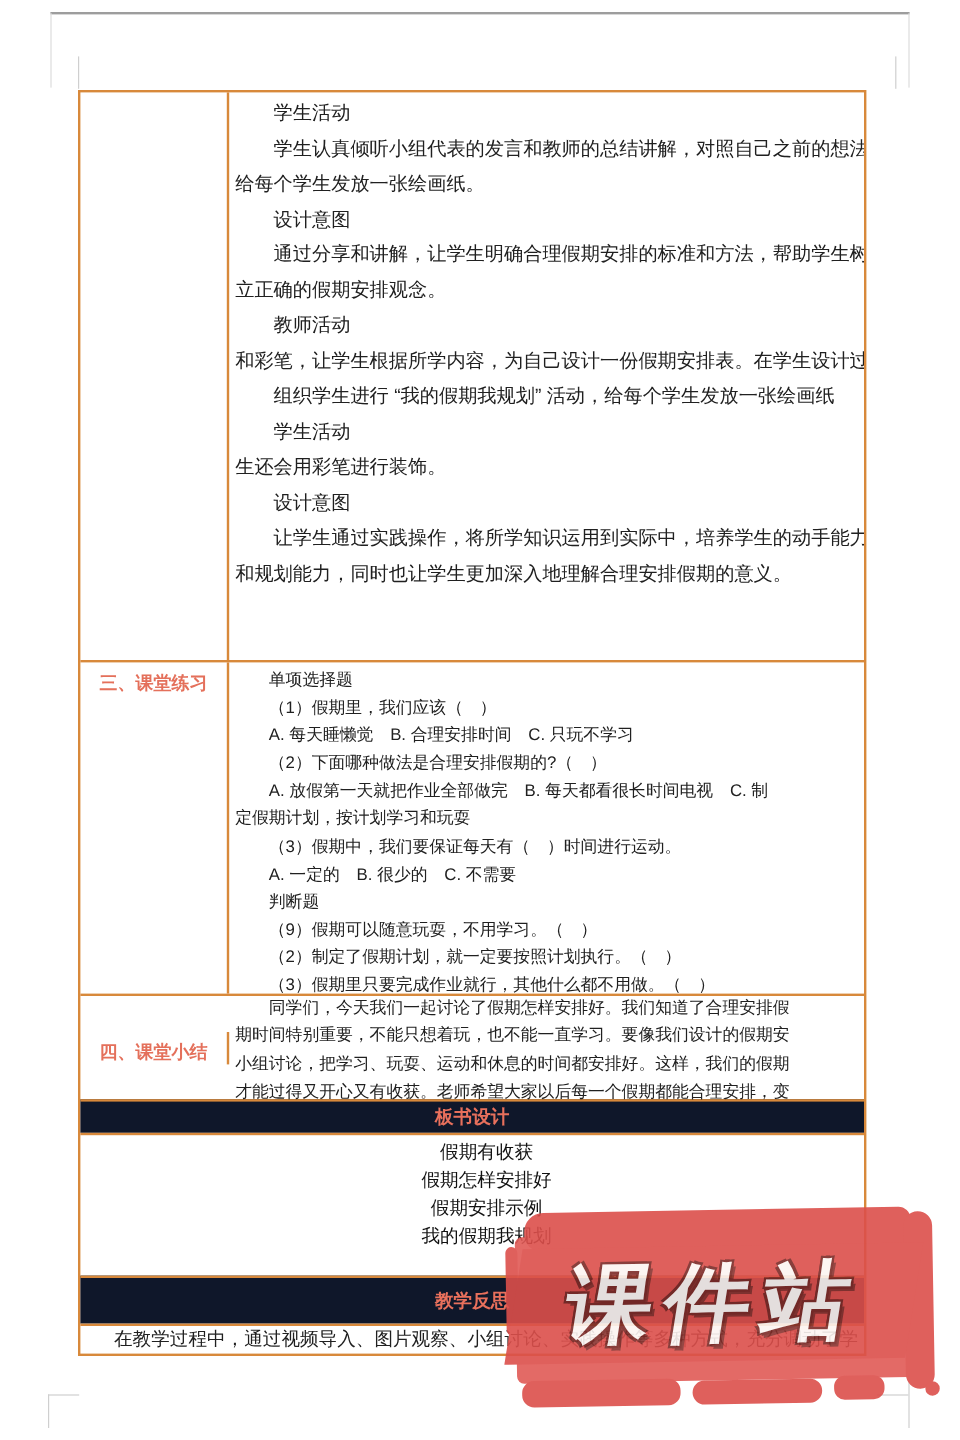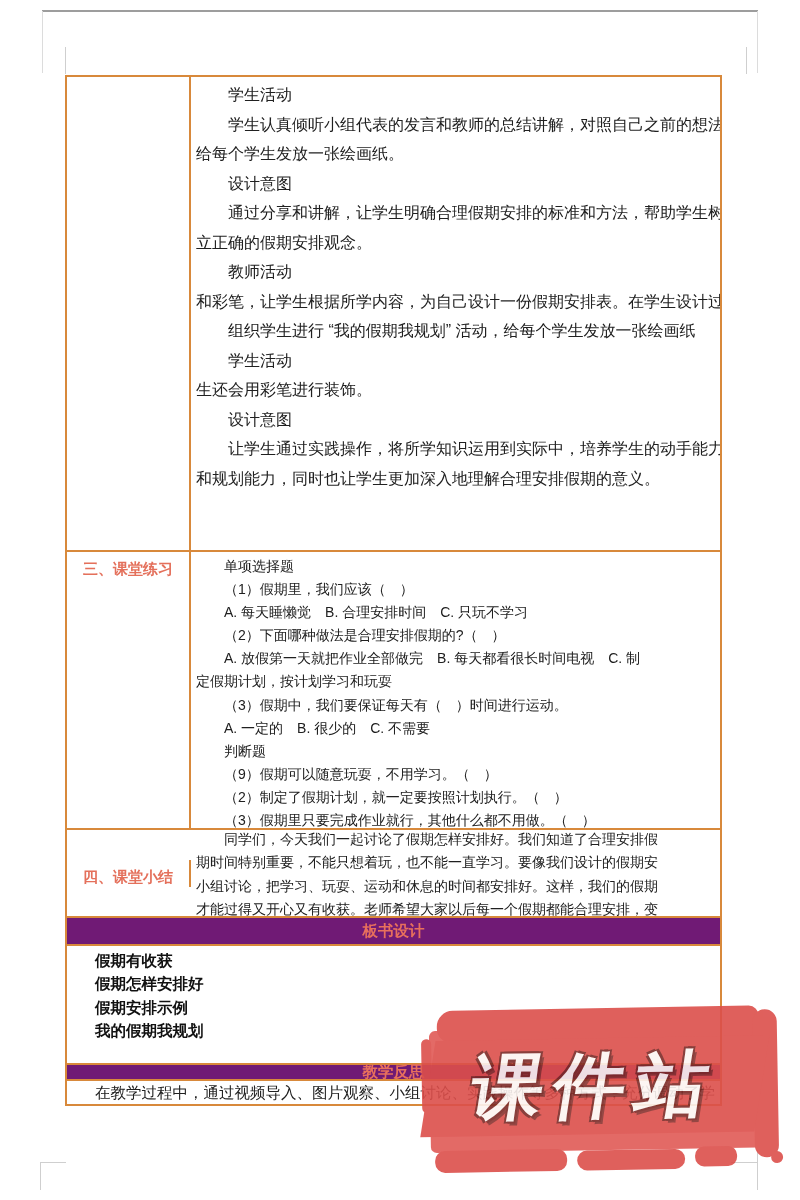--- a/index.html
+++ b/index.html
@@ -26,37 +26,37 @@
     position:absolute;left:65px;top:75px;width:657px;box-sizing:border-box;
     border:2px solid #d8893b;background:#ffffff;
   }
   .trow{box-sizing:border-box;display:flex;}
   .trow + .trow{border-top:2px solid #d8893b;}
   .r1{height:473px;}
   .r2{height:278px;}
   .r3{height:88px;align-items:center;}
   .r4{height:28px;}
   .r5{height:119px;}
-  .r6{height:16px;}
+  .r6{height:40px;}
   .r7{height:25px;}
   .label-cell{
     width:124px;box-sizing:border-box;border-right:2px solid #d8893b;flex:0 0 124px;
     color:#e4705b;font-weight:bold;font-size:15px;text-align:center;padding-top:8px;
   }
   .content-cell{flex:1 1 auto;box-sizing:border-box;padding:3px 4px 0 5px;overflow:hidden;}
   .ln{white-space:nowrap;}
   .r1 .ln{font-size:16px;line-height:29.5px;}
   .r2 .ln,.r3 .ln{font-size:14px;line-height:23.1px;}
   .ind{padding-left:2em;}
   .band{
-    background:#701a75;color:#e8705c;font-weight:bold;font-size:15.5px;
+    background:#0f172a;color:#e8705c;font-weight:bold;font-size:15.5px;
     justify-content:center;align-items:center;display:flex;
   }
   .board-cell{padding:3px 4px 0 28px;}
-  .r5 .ln{font-size:15.5px;line-height:23.3px;font-weight:bold;color:#111;}
+  .r5 .ln{font-size:15.5px;line-height:23.3px;font-weight:normal;color:#111;text-align:center;}
   .r7 .content-cell{padding:1px 4px 0 0;}
   .r7 .ln{font-size:15.5px;line-height:22px;}
   .r7 .ind{padding-left:28px;}
 
   
   .stamp{
     position:absolute;left:424px;top:1006px;width:374px;height:176px;z-index:5;
     transform:rotate(-1deg);opacity:0.9;
   }
   .stamp div{position:absolute;background:#dc4f4b;}

